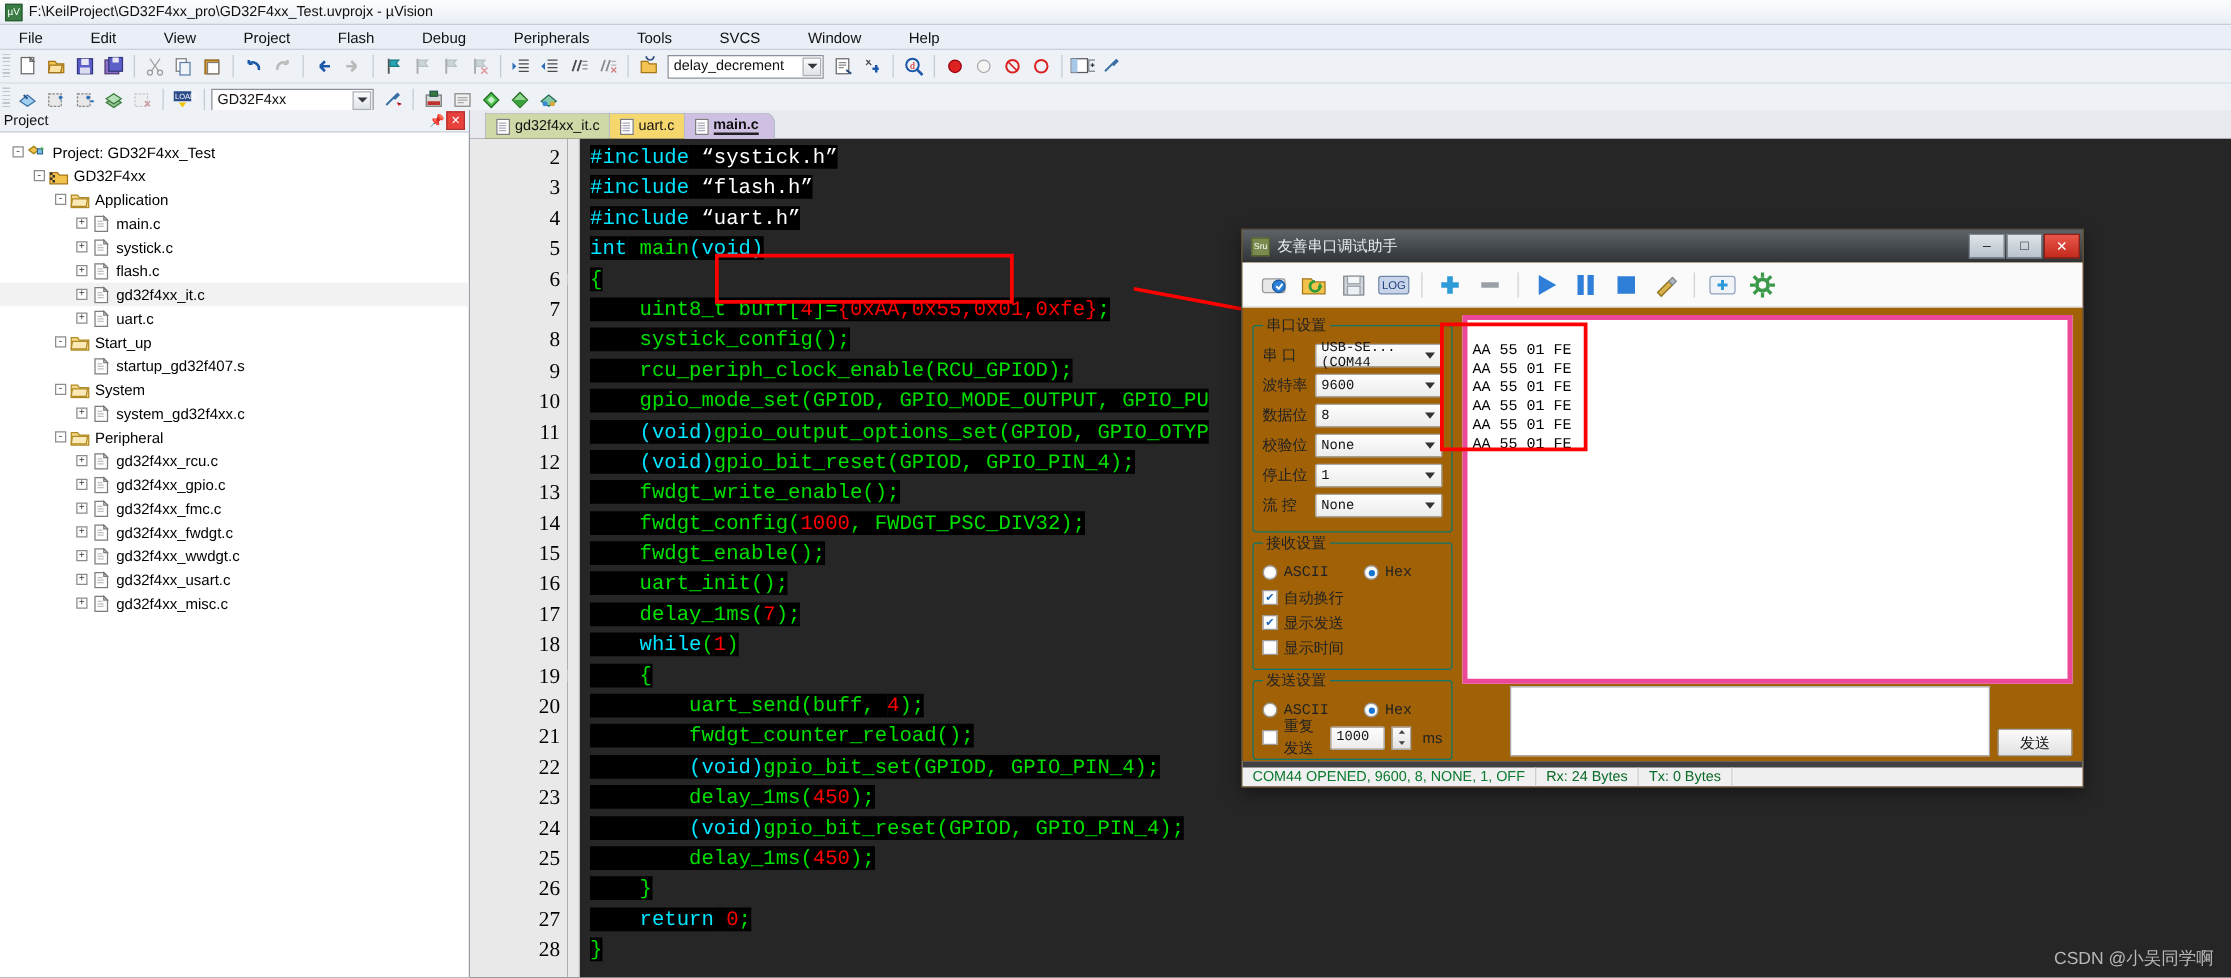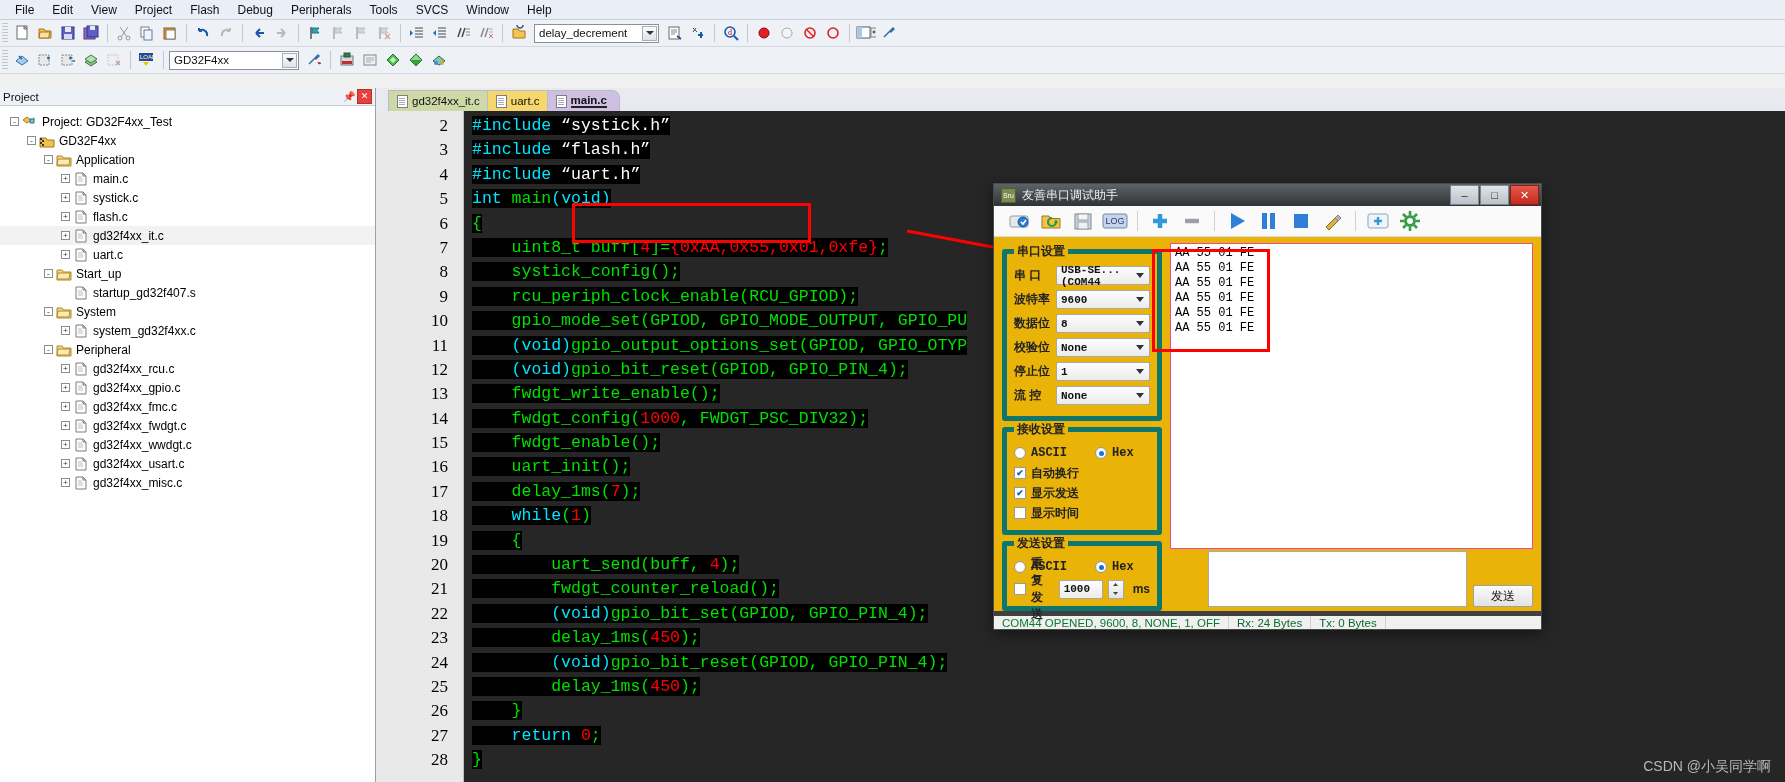--- a/index.html
+++ b/index.html
@@ -23,21 +23,21 @@
     font-size:11.5px; color:#111;
   }
   .app-icon {
     width:14px; height:14px; background:#3a7d44; border:1px solid #2a5c33;
     color:#fff; font-size:8px; display:flex; align-items:center; justify-content:center;
     font-family:"Liberation Sans", sans-serif;
   }
 
   .menubar {
     height:20px; background:#e9eef7; border-bottom:1px solid #c9d0da;
-    display:flex; align-items:center; padding-left:6px; font-size:12px; color:#111;
+    display:flex; align-items:center; padding-left:6px; font-size:12px; color:#111;gap:20px;
   }
   .menubar span { padding:2px 9px; cursor:default; }
 
   .toolbar {
     height:27px; background:#eef1f6; border-bottom:1px solid #d4d9e1;
     display:flex; align-items:center; padding-left:2px; gap:1px;
   }
   .grip { width:6px; height:20px; margin-right:2px;
     background:repeating-linear-gradient(to bottom,#bfc6d0 0 1px,transparent 1px 3px);
   }
@@ -125,22 +125,22 @@
   .red { color:#ff0000; }
   .wht { color:#ffffff;text-align:right; }
 
   .hl-box {
     position:absolute; border:3px solid #ff0000; pointer-events:none;
   }
   .arrow-line { position:absolute; pointer-events:none; }
 
   
   #serial {
-    position:absolute; left:993px; top:183px; width:549px; height:447px;
-    background:#eab308; border:1px solid #4a4a4a;
+    position:absolute; left:993px; top:183px; width:674px; height:447px;
+    background:#a16207; border:1px solid #4a4a4a;
     box-shadow:0 4px 14px rgba(0,0,0,.45);
     display:flex; flex-direction:column;
   }
   .s-title {
     height:26px; background:linear-gradient(#5e6367,#2f3336);
     display:flex; align-items:center; padding:0 2px 0 7px; color:#e9eef3; font-size:12px;
   }
   .s-title .sico { width:15px;height:15px;background:#7b8b4f;border:1px solid #55602f;margin-right:6px;
     color:#fff;font-size:7px;display:flex;align-items:center;justify-content:center;}
   .s-title .sp { flex:1; }
@@ -159,21 +159,21 @@
     display:flex; align-items:center; padding-left:12px; gap:6px;
   }
   .s-tool .sb { width:26px;height:26px;display:flex;align-items:center;justify-content:center; }
   .vsep { width:1px;height:20px;background:#d0d0d0;margin:0 3px; }
 
   .s-body { flex:1; display:flex; padding:6px 8px 0 8px; gap:8px; position:relative; }
   .s-left { width:160px; flex:0 0 auto; }
   .s-right { flex:1; display:flex; flex-direction:column; }
 
   fieldset.grp {
-    border:5px solid #0f766e; border-radius:3px; margin:0 0 0 0; padding:5px 7px 7px 7px;font-weight:bold;
+    border:1px solid #0f766e; border-radius:3px; margin:0 0 0 0; padding:5px 7px 7px 7px;
   }
   fieldset.grp legend { font-size:12px; color:#222; padding:0 3px; }
   .row { display:flex; align-items:center; height:21px; margin-bottom:3px; }
   .row .lab { width:42px; font-size:12px; color:#222; flex:0 0 auto; }
   .scombo {
     flex:1; height:19px; background:linear-gradient(#fdfdfd,#ececec);
     border:1px solid #a8a8a8; border-radius:2px; position:relative;
     display:flex; align-items:center; padding-left:4px;
     font-family:"Liberation Mono", monospace; font-size:11px; color:#111;
   }
@@ -187,23 +187,23 @@
     background:radial-gradient(#fff 40%,#e3e3e3); flex:0 0 auto; position:relative;
   }
   .radio.on:after{content:"";position:absolute;left:2.5px;top:2.5px;width:5px;height:5px;border-radius:50%;background:#1675d1;}
   .chk {
     width:12px;height:12px;border:1px solid #9a9a9a;background:#fff;flex:0 0 auto;
     position:relative; font-size:9px; color:#1464b4; line-height:10px; text-align:center;
   }
   .mono { font-family:"Liberation Mono", monospace; }
 
   .recv-area {
-    flex:1; background:#fff; border:1px solid #ec4899; margin-bottom:2px;
+    flex:1; background:#fff; border:4px solid #ec4899; margin-bottom:2px;
     font-family:"Liberation Mono", monospace; font-size:12px; color:#000;
-    padding:2px 4px; line-height:15px; overflow:hidden; position:relative;
+    padding:17px 4px; line-height:15px; overflow:hidden; position:relative;
   }
   .send-row { display:flex; gap:6px; margin-bottom:4px;margin-left:38px; }
   .send-box {
     flex:1; height:56px; background:#fff; border:1px solid #a9a9a9;
   }
   .send-btn {
     width:60px; height:22px; align-self:flex-end;
     background:linear-gradient(#fbfbfb,#e2e2e2); border:1px solid #a0a0a0; border-radius:2px;
     display:flex; align-items:center; justify-content:center; font-size:12px; color:#111;
   }
@@ -231,20 +231,24 @@
 
   .watermark {
     position:absolute; right:14px; bottom:6px; font-size:14px; color:#b8b8b8;
   }
 </style>
 </head>
 <body>
 
 <div id="keil">
 
+  <div class="titlebar">
+    <div class="app-icon">µV</div>
+    <span>F:\KeilProject\GD32F4xx_pro\GD32F4xx_Test.uvprojx - µVision</span>
+  </div>
 
   <div class="menubar">
     <span>File</span>
     <span>Edit</span>
     <span>View</span>
     <span>Project</span>
     <span>Flash</span>
     <span>Debug</span>
     <span>Peripherals</span>
     <span>Tools</span>

